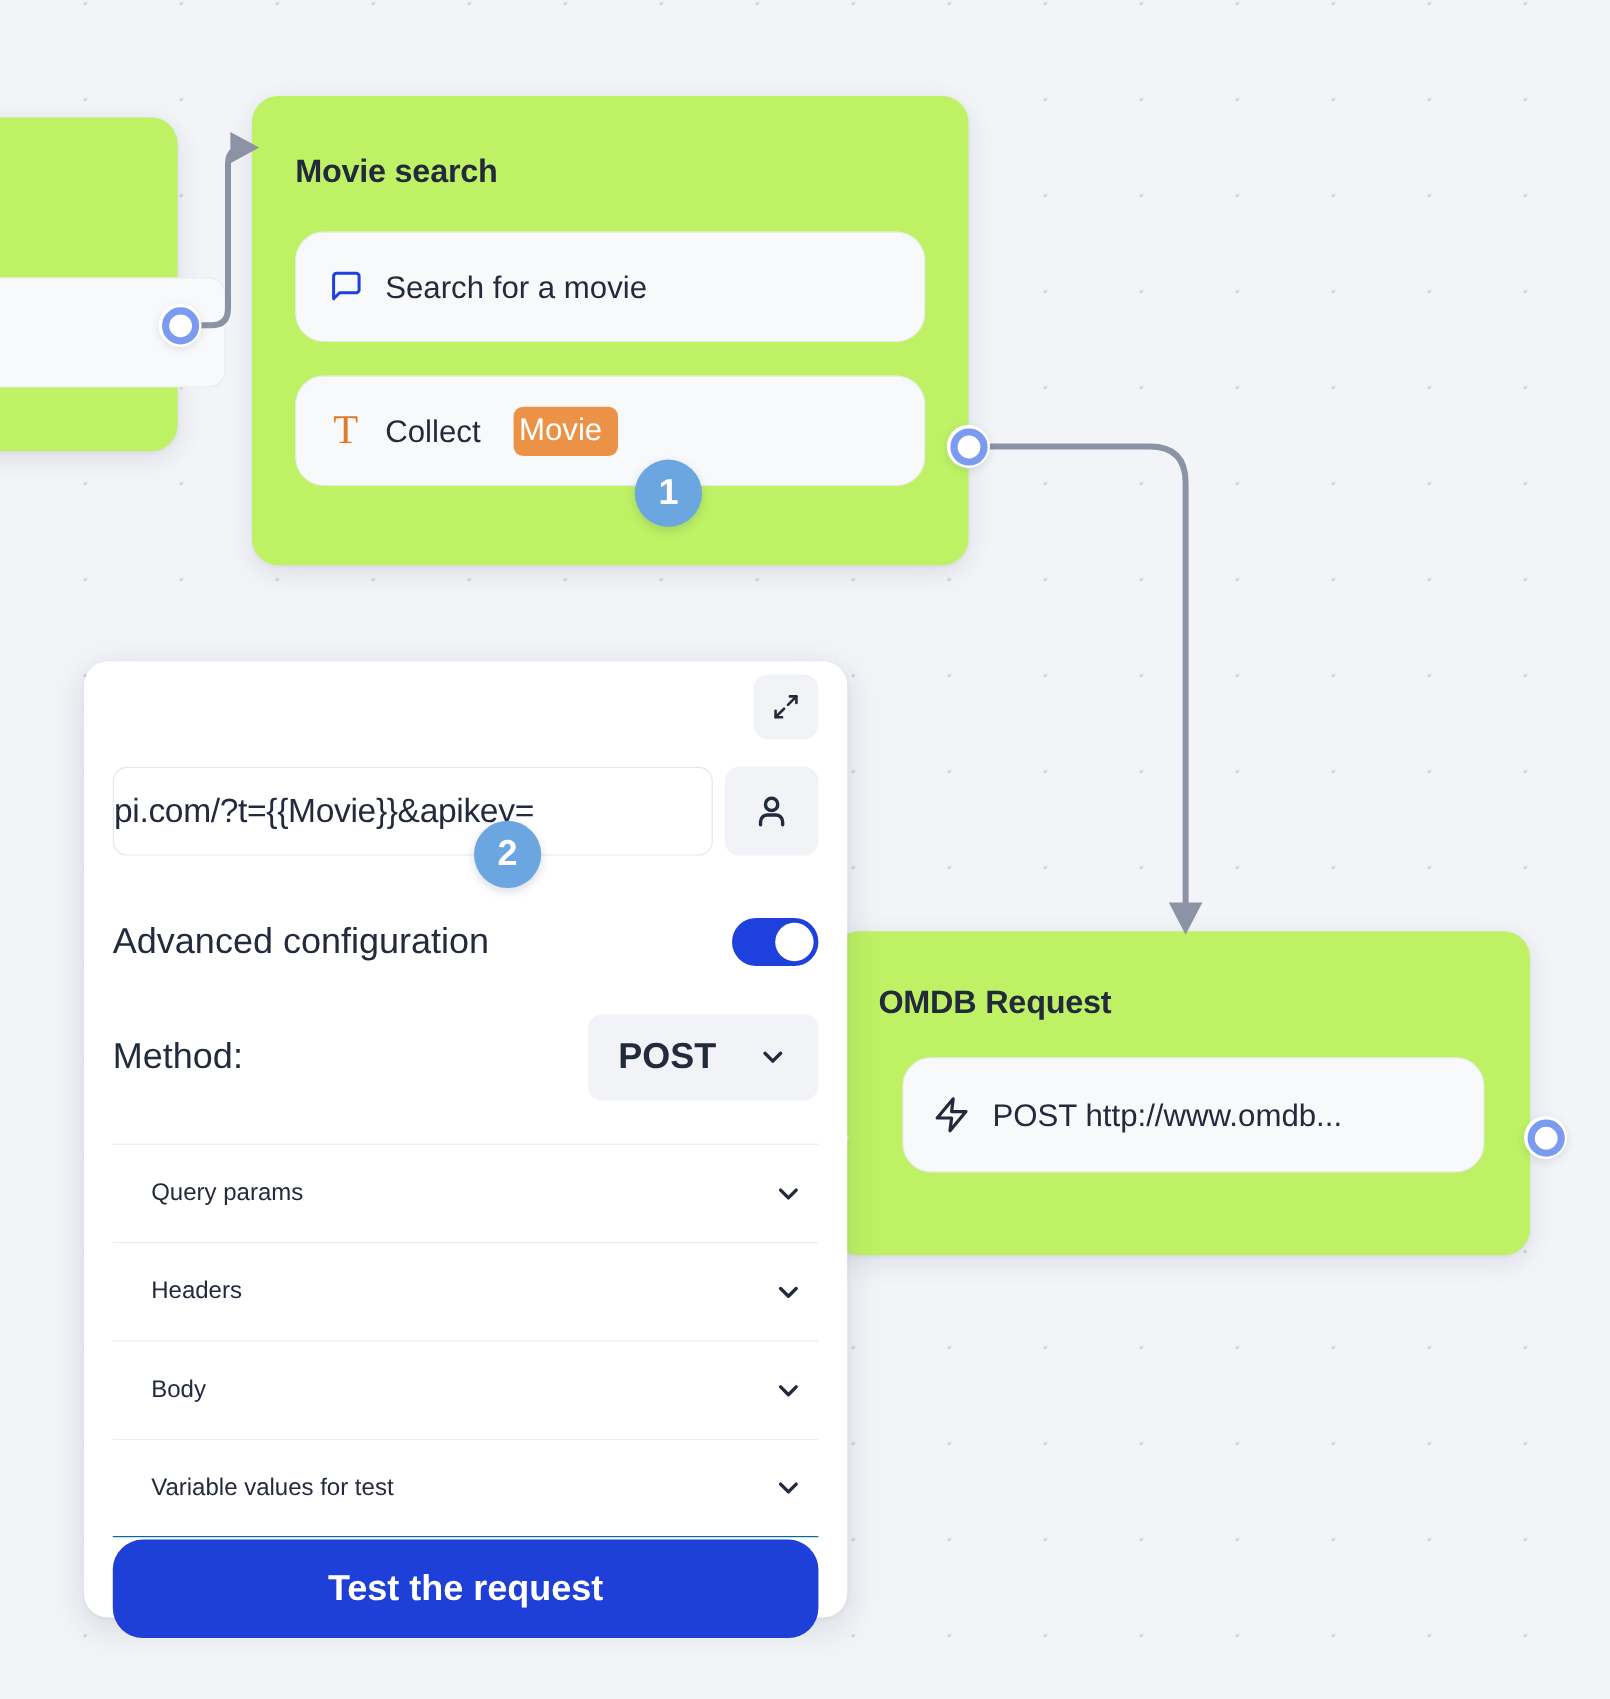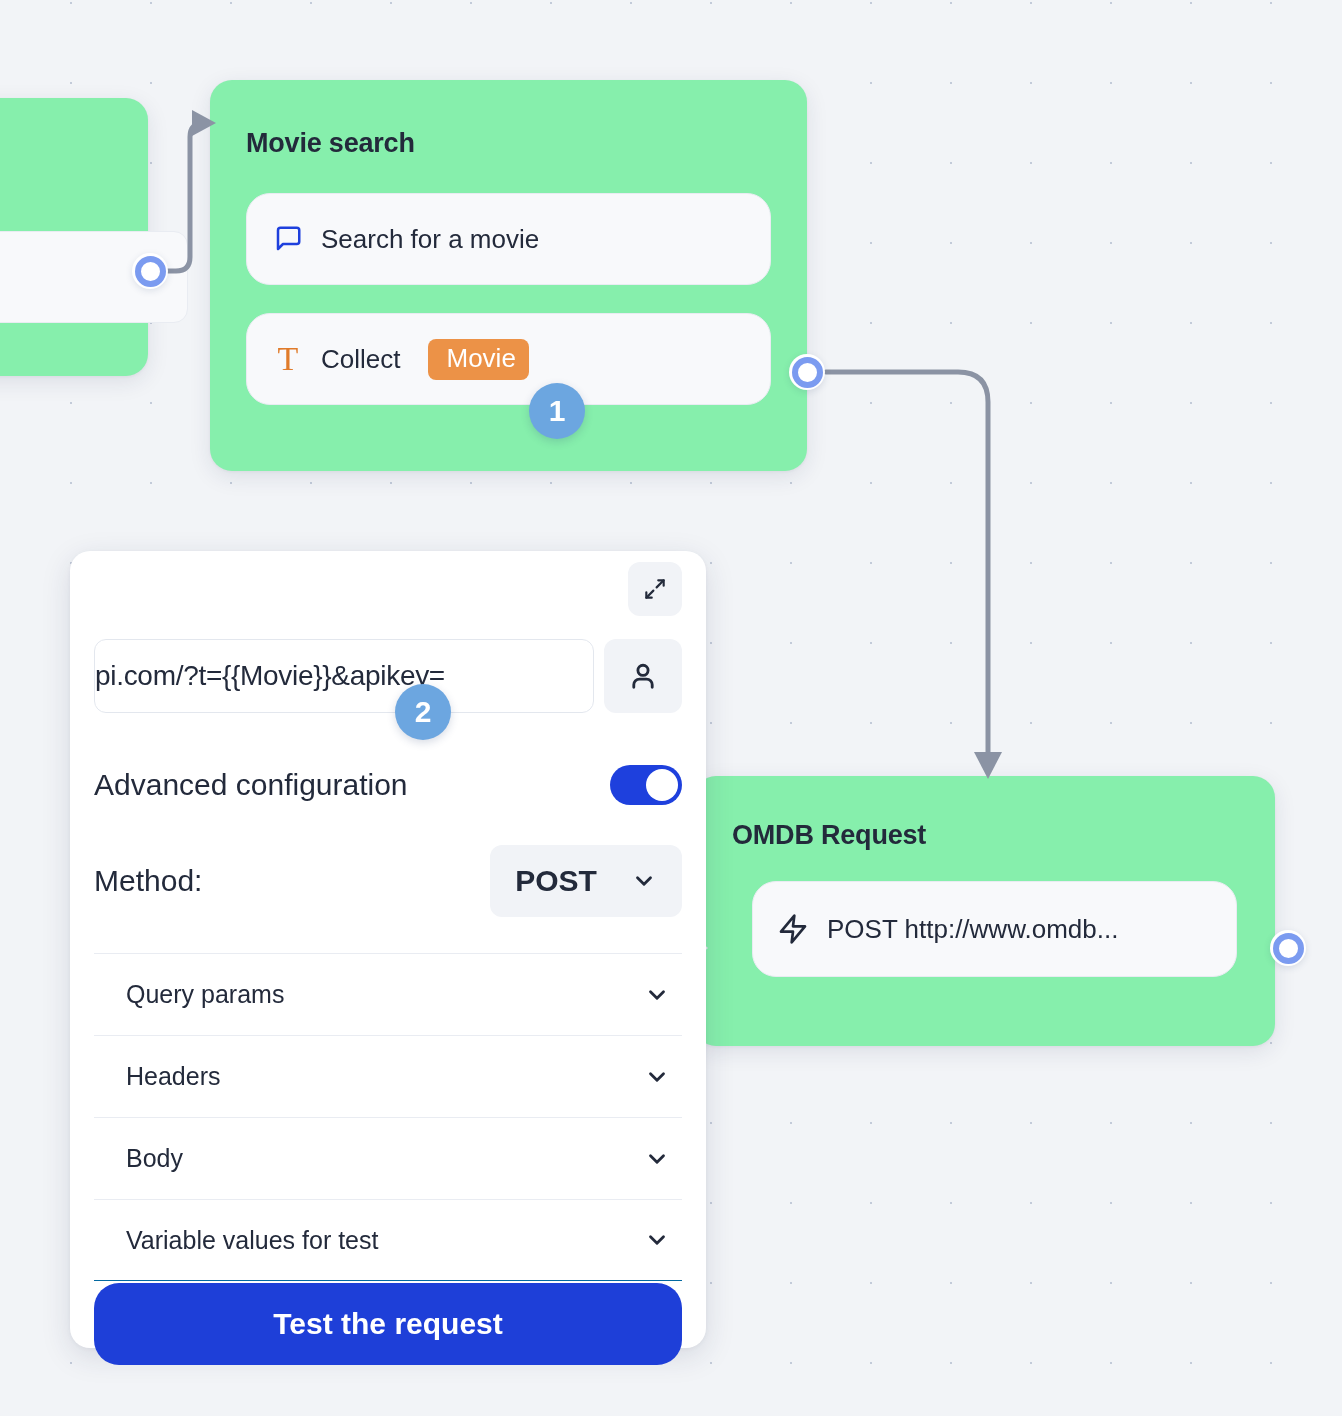--- a/index.html
+++ b/index.html
@@ -12,21 +12,21 @@
     position: relative;
     background-color: #f2f4f7;
     background-image: radial-gradient(circle, #c3cbd9 1.2px, transparent 1.4px);
     background-size: 80px 80px;
     background-position: 31px 43px;
   }
 
   
   .node-card {
     position: absolute;
-    background: #86efac;
+    background: #bef264;
     border-radius: 22px;
     box-shadow: 0 6px 22px rgba(30,42,80,0.10), 0 1px 3px rgba(30,42,80,0.05);
   }
   .node-title {
     font-size: 27px;
     font-weight: 700;
     color: #232a3b;
     letter-spacing: -0.2px;
   }
   .node-row {
@@ -60,21 +60,21 @@
   #movie-card .node-row + .node-row { margin-top: 28px; }
 
   .icon-bubble { width: 30px; height: 30px; flex: 0 0 30px; }
   .icon-t {
     font-family: "Liberation Serif", serif;
     font-size: 34px; line-height: 30px; color: #e07b2a;
     flex: 0 0 30px; text-align: center; font-weight: 400;
   }
   .tag-movie {
     background: #ec9247; color: #ffffff;
-    border-radius: 8px; padding: 4px 13px 6px 18px;
+    border-radius: 8px; padding: 4px 13px 6px 4px;
     font-size: 26px; margin-left: 10px;
   }
 
   
   .step-badge {
     position: absolute;
     width: 56px; height: 56px; border-radius: 50%;
     background: #6ca6e0;
     color: #ffffff; font-size: 30px; font-weight: 700;
     display: flex; align-items: center; justify-content: center;
@@ -191,21 +191,21 @@
 
   .accordion { margin-top: 36px; }
   .acc-item {
     display: flex; align-items: center; justify-content: space-between;
     height: 82px;
     border-top: 1px solid #e9ecf2;
     padding: 0 12px 0 32px;
     cursor: pointer;
   }
   .acc-item:last-of-type { border-bottom: 1px solid #0369a1; gap: 24px; }
-  .acc-label { font-size: 25px; color: #232a3b; }
+  .acc-label { font-size: 20px; color: #232a3b; }
 
   .chev { width: 26px; height: 26px; flex: 0 0 26px; }
 
   .test-btn {
     position: absolute; left: 94px; bottom: -28px;
     width: 588px; height: 82px;
     background: #1e3fd8; color: #ffffff;
     border: none; border-radius: 12px;
     font-family: "Liberation Sans", sans-serif;
     font-size: 30px; font-weight: 700;

